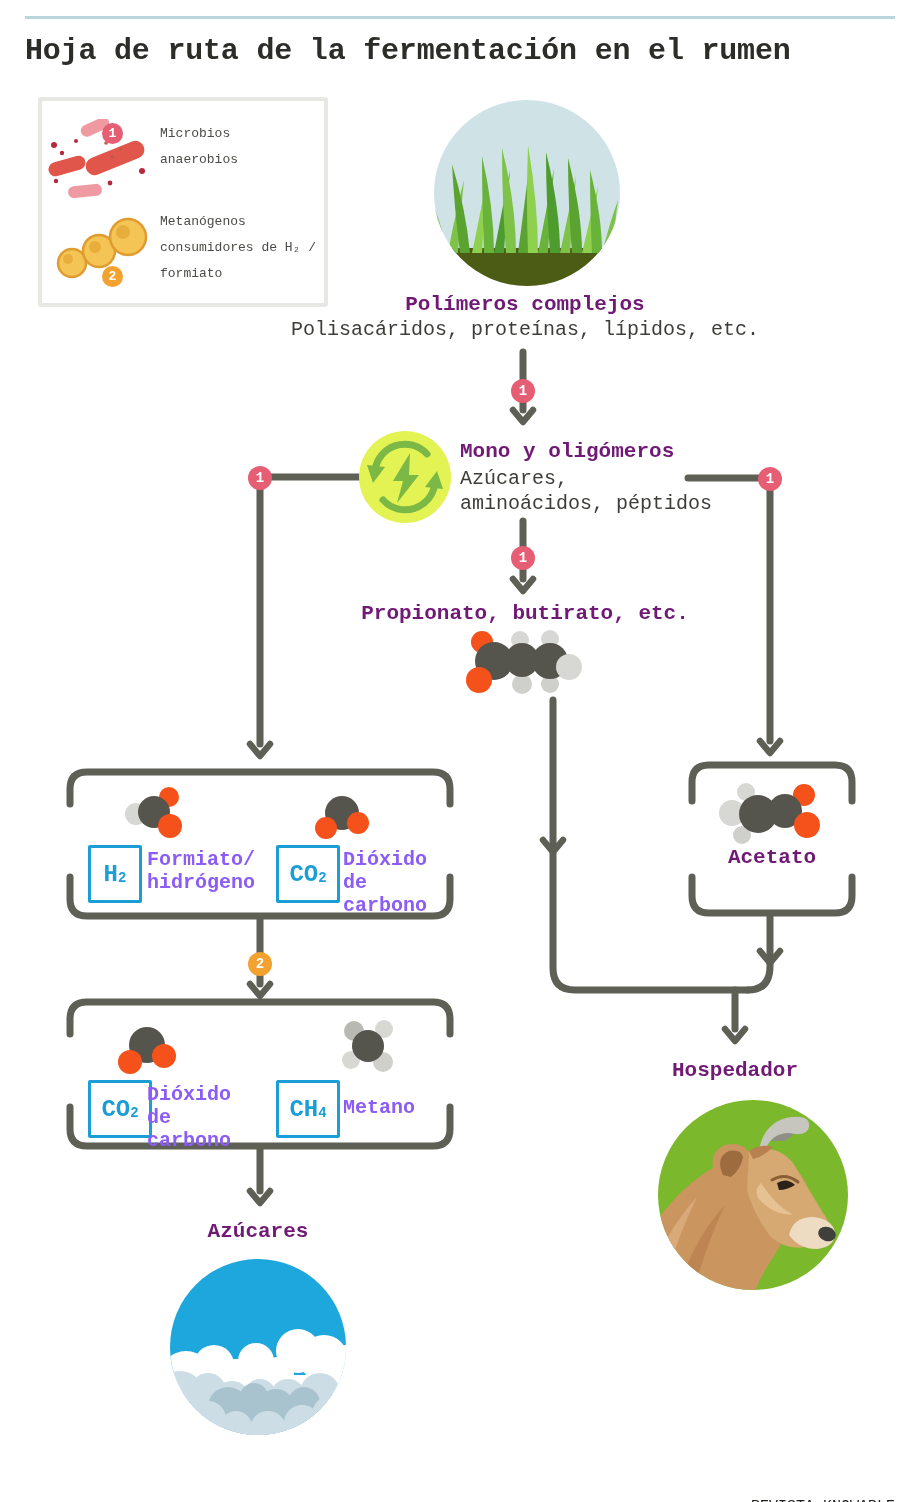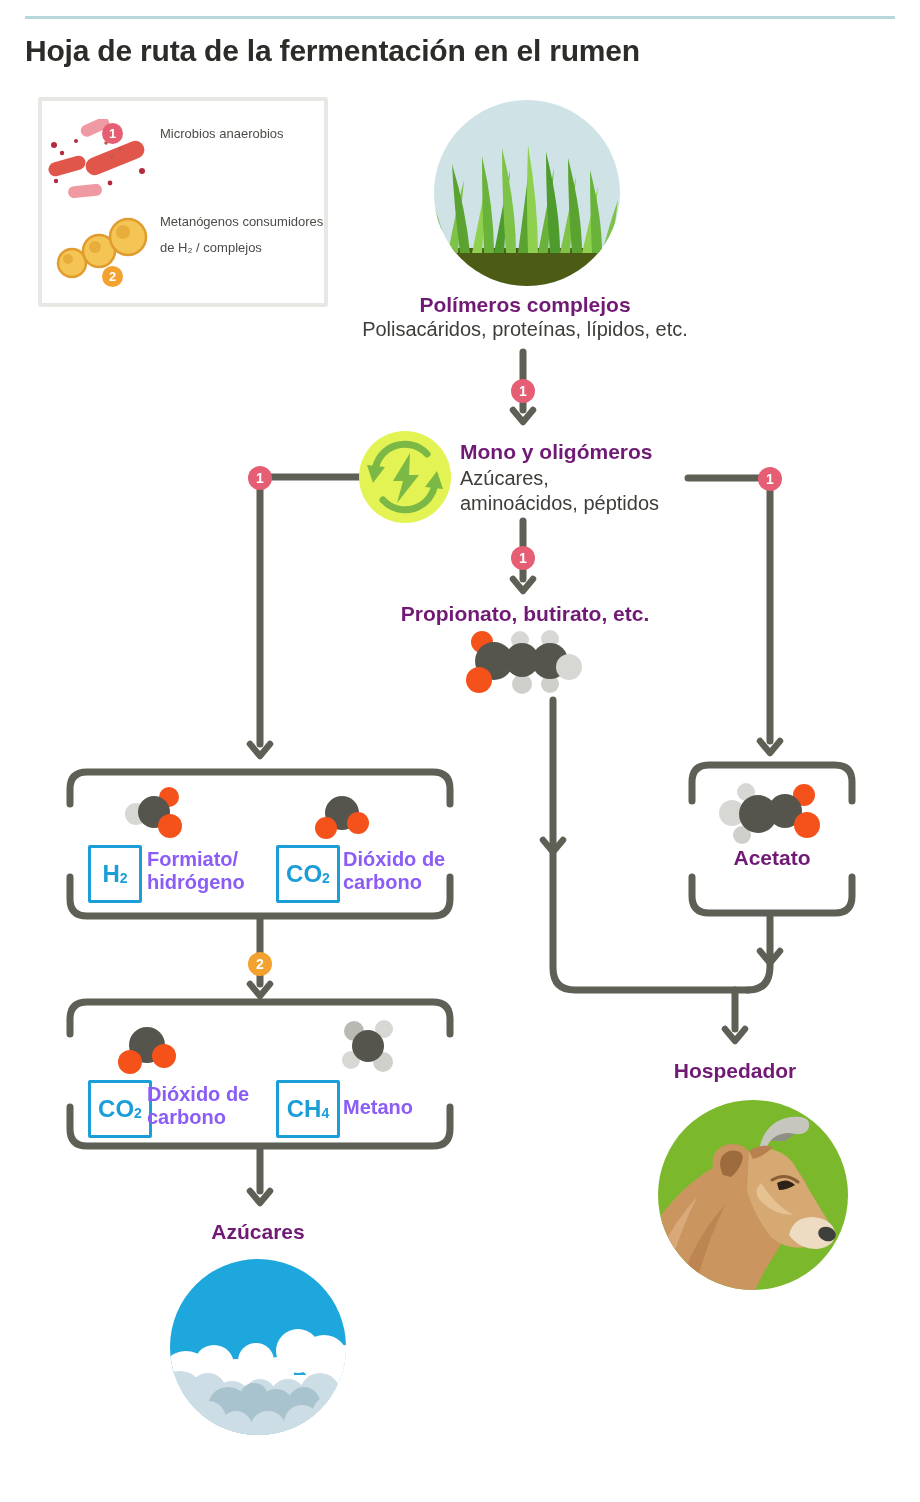--- a/index.html
+++ b/index.html
@@ -1,18 +1,18 @@
 <!DOCTYPE html>
 <html><head>
 <meta charset="utf-8">
 <style>
   html,body{margin:0;padding:0;background:#fff;}
   .canvas{
     position:relative;width:920px;height:1502px;background:#ffffff;
-    font-family:Liberation Sans, sans-serif;overflow:hidden;
+    font-family:Liberation Mono, monospace;overflow:hidden;
   }
   .abs{position:absolute;}
   .top-rule{left:25px;top:16px;width:870px;height:3px;background:#b9d7da;}
   .title{left:25px;top:34px;width:870px;font-size:30px;font-weight:800;color:#2c2d29;letter-spacing:-.2px;}
   
   .legend{left:38px;top:97px;width:282px;height:202px;border:4px solid #e7e7e4;border-radius:3px;background:#fff;}
   .legend-label{position:absolute;font-size:13px;line-height:26px;color:#4c4b47;}
   .badge{position:absolute;width:24px;height:24px;border-radius:50%;color:#fff;font-size:14px;font-weight:700;
          text-align:center;line-height:24px;z-index:6;}
   .badge.pink{background:#e55e74;}
@@ -107,21 +107,21 @@
       <g stroke="#e09c2e" stroke-width="2.5">
         <circle cx="20" cy="52" r="14" fill="#f4c455"></circle>
         <circle cx="47" cy="40" r="16" fill="#f4c455"></circle>
         <circle cx="76" cy="26" r="18" fill="#f4c455"></circle>
       </g>
       <circle cx="16" cy="48" r="5" fill="#e8ae3c" stroke="none"></circle>
       <circle cx="43" cy="36" r="6" fill="#e8ae3c" stroke="none"></circle>
       <circle cx="71" cy="21" r="7" fill="#e8ae3c" stroke="none"></circle>
     </svg>
     <div class="badge orange small" style="left:60px;top:165px">2</div>
-    <div class="legend-label" style="left:118px;top:108px;width:168px">Metanógenos consumidores de H₂ / complejos</div>
+    <div class="legend-label" style="left:118px;top:108px;width:168px">Metanógenos consumidores de H₂ / formiato</div>
   </div>
 
   <svg class="abs layer2" style="left:434px;top:100px" width="186" height="186" viewBox="0 0 186 186">
     <defs>
         <clipPath id="gclip">
           <circle cx="93" cy="93" r="93"></circle>
         </clipPath>
       </defs>
     <g clip-path="url(#gclip)">
       <rect width="186" height="186" fill="#cfe3e6"></rect>

